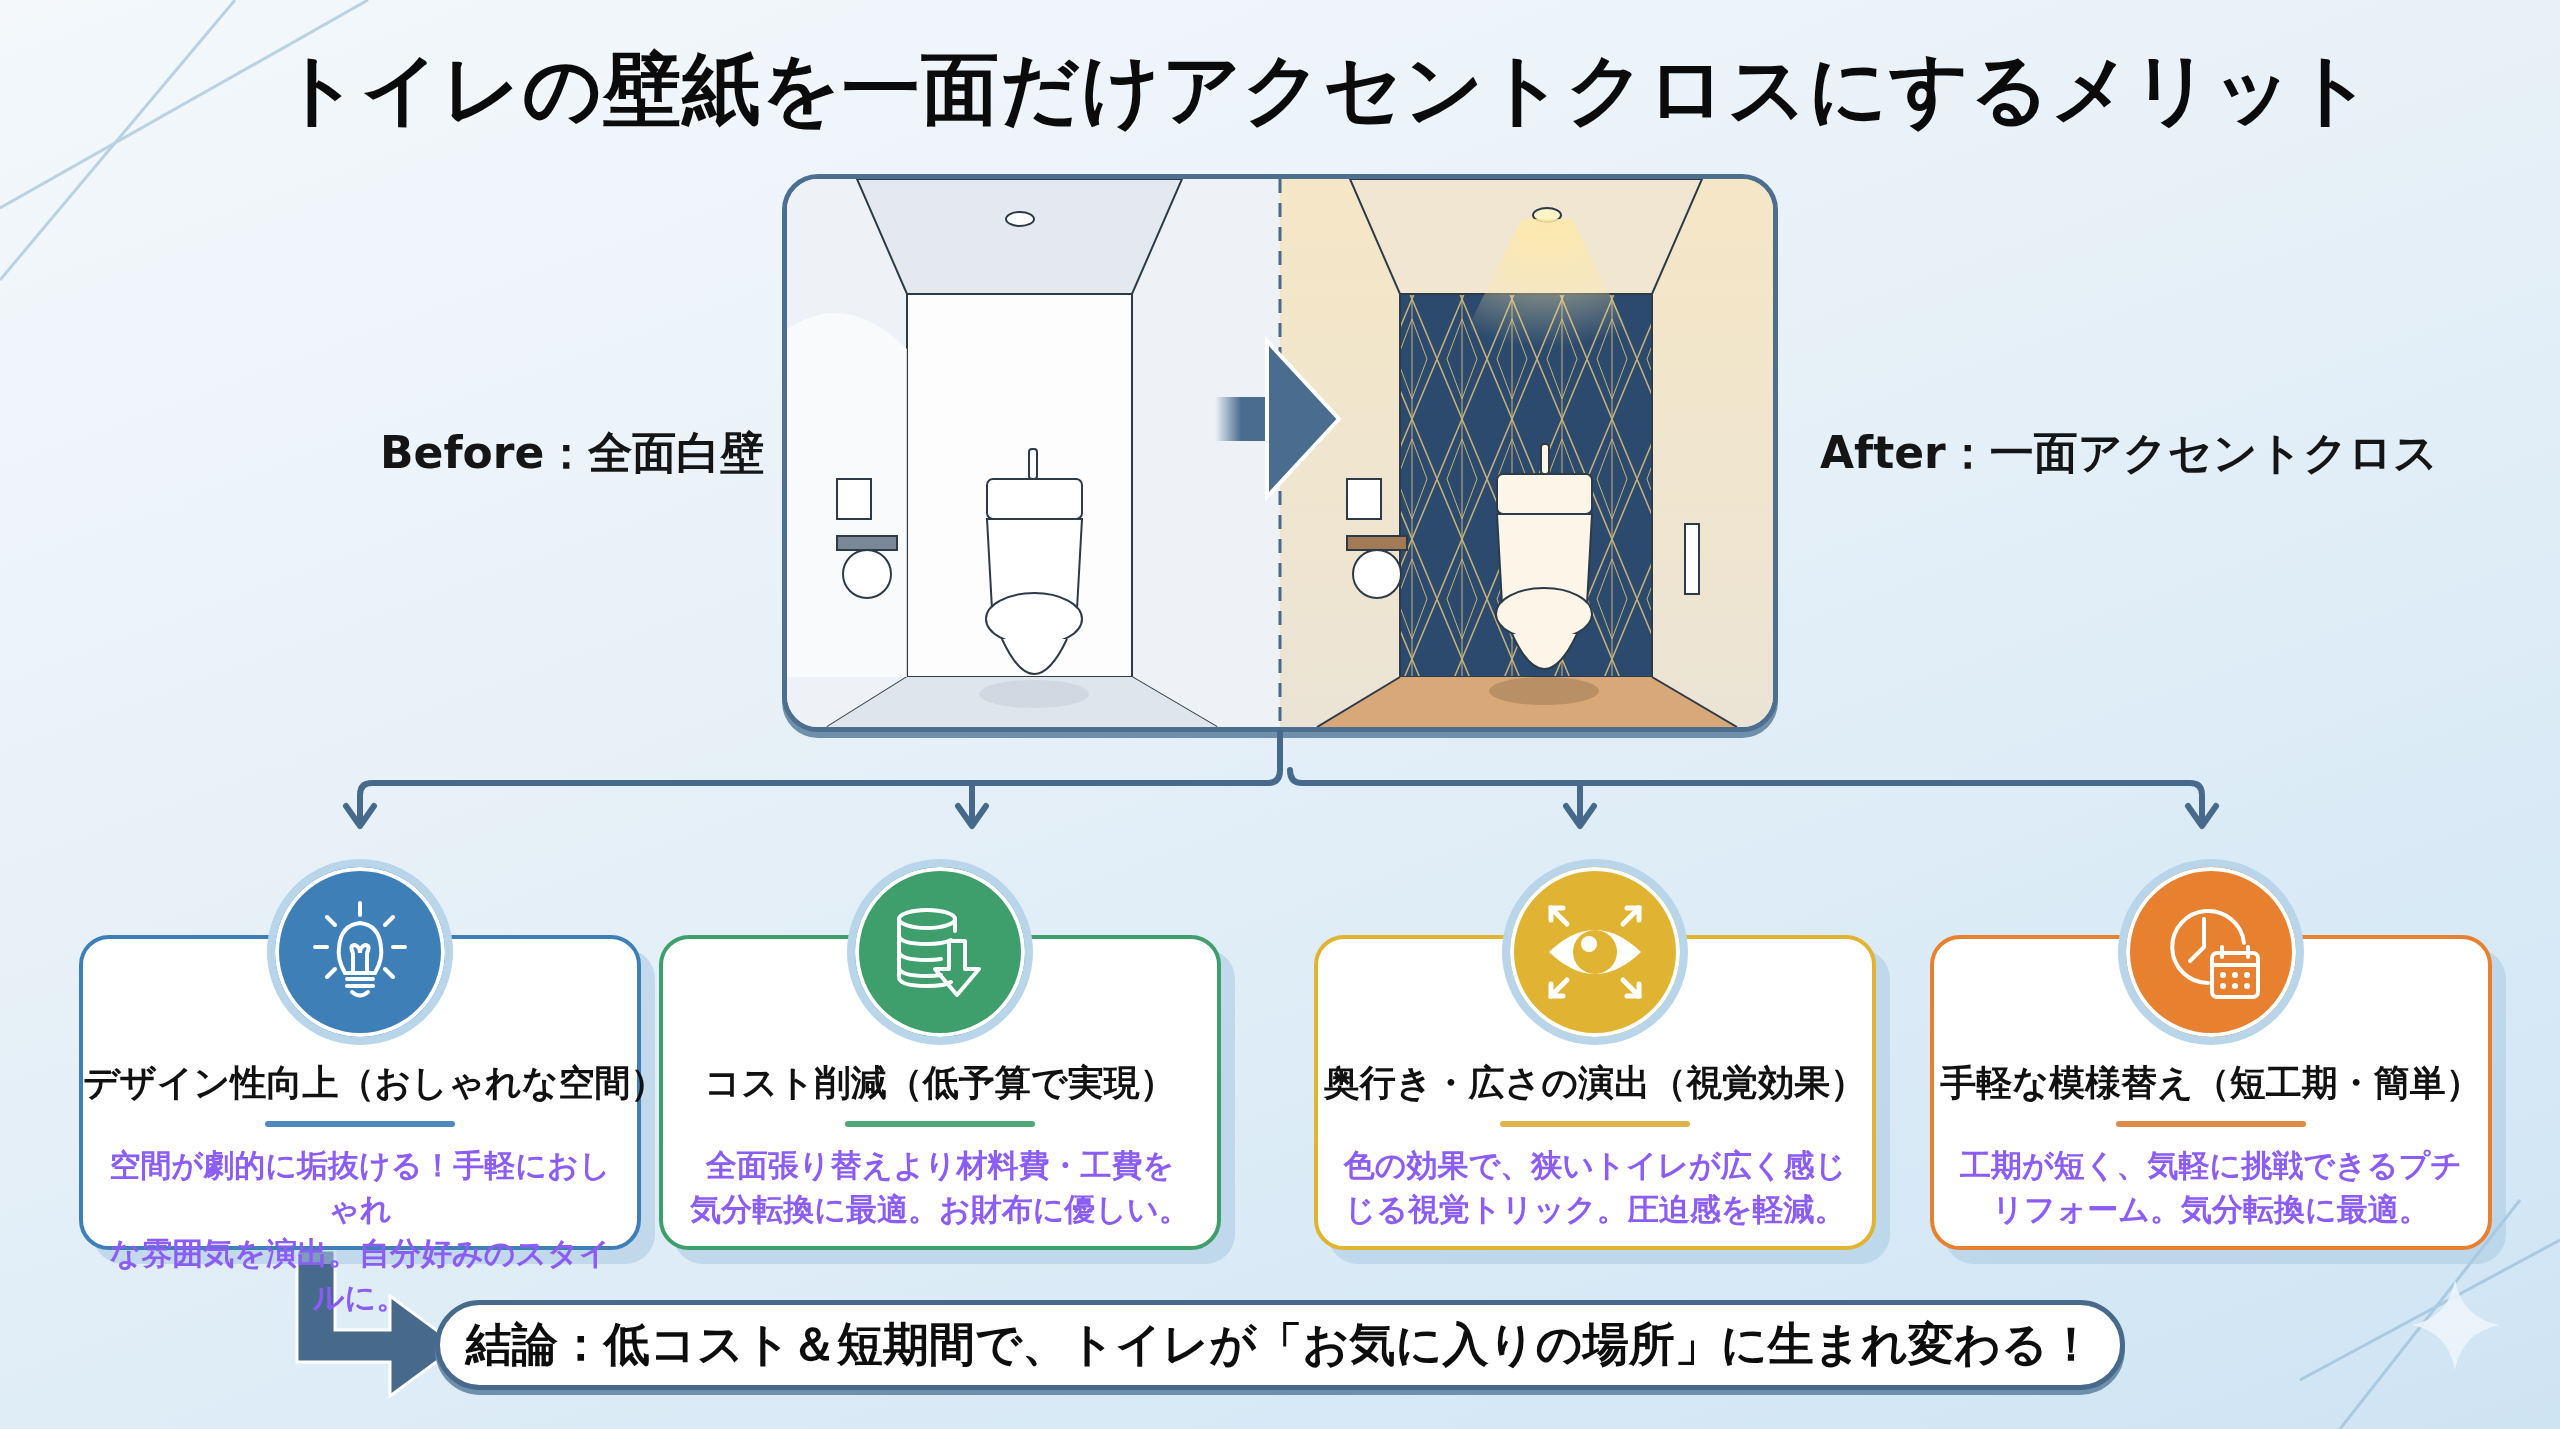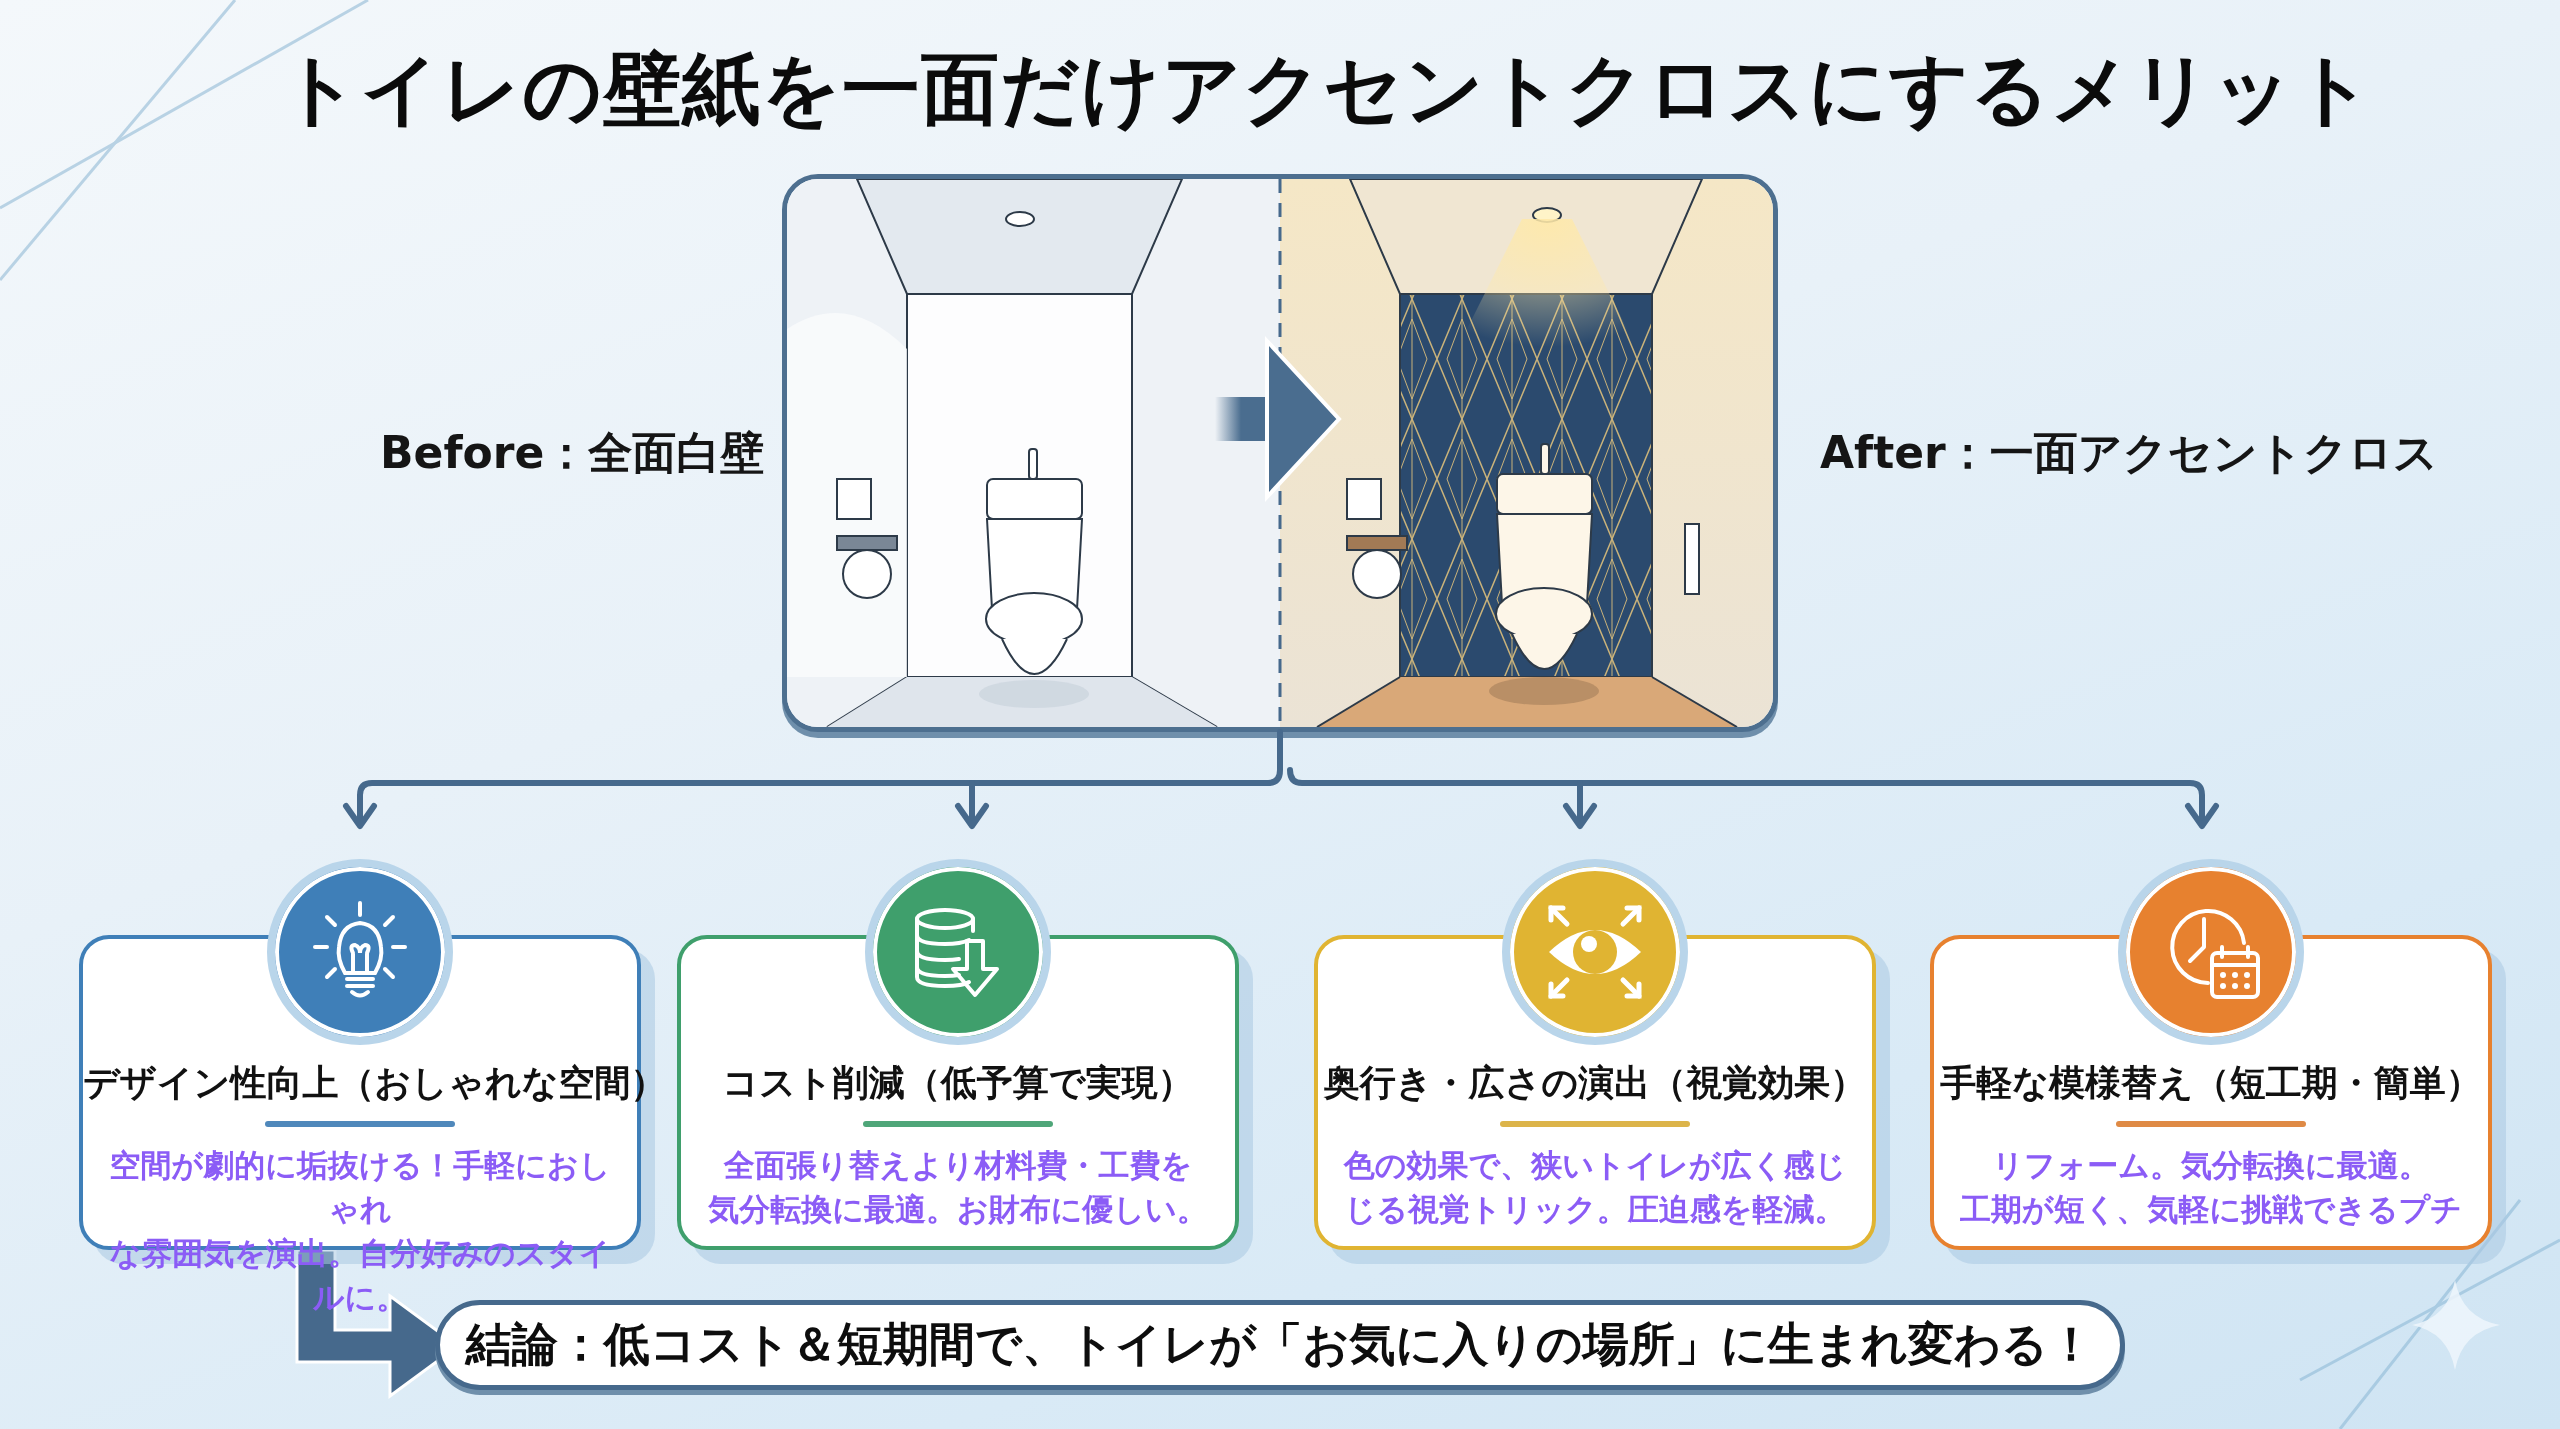--- a/index.html
+++ b/index.html
@@ -200,21 +200,21 @@
     </svg>
   </div>
   <div class="card-title">デザイン性向上（おしゃれな空間）</div>
   <div class="rule" style="background:#4f88bb;"></div>
   <div class="card-body">
     <div>空間が劇的に垢抜ける！手軽におしゃれ</div>
     <div>な雰囲気を演出。自分好みのスタイルに。</div>
   </div>
 </div>
 
-<div class="card" style="left:670px; border-color:#3f9f6c;">
+<div class="card" style="left:652px; border-color:#3f9f6c;">
   <div class="icon-circle" style="background:#3f9f6c;">
     <svg width="110" height="110" viewBox="0 0 110 110" fill="none" stroke="#fff" stroke-width="4" stroke-linecap="round" stroke-linejoin="round">
       <ellipse cx="42" cy="22" rx="28" ry="9"></ellipse>
       <path d="M14 22 L14 80 Q14 89 42 89 Q60 89 66 85"></path>
       <path d="M14 38 Q14 47 42 47 Q58 47 66 43"></path>
       <path d="M14 54 Q14 63 42 63 Q50 63 56 62"></path>
       <path d="M14 70 Q14 79 42 79 Q50 79 56 78"></path>
       <path d="M70 22 L70 34"></path>
       <path d="M64 44 L80 44 L80 72 L94 72 L72 98 L50 72 L64 72 Z"></path>
     </svg>
@@ -268,18 +268,18 @@
           <circle cx="91" cy="78" r="3"></circle>
         <circle cx="67" cy="89" r="3"></circle>
           <circle cx="79" cy="89" r="3"></circle>
           <circle cx="91" cy="89" r="3"></circle>
       </g>
     </svg>
   </div>
   <div class="card-title">手軽な模様替え（短工期・簡単）</div>
   <div class="rule" style="background:#df8a45;"></div>
   <div class="card-body">
+    <div>工期が短く、気軽に挑戦できるプチ</div>
     <div>リフォーム。気分転換に最適。</div>
-    <div>工期が短く、気軽に挑戦できるプチ</div>
   </div>
 </div>
 
 <div class="conclusion">結論：低コスト＆短期間で、トイレが「お気に入りの場所」に生まれ変わる！</div>
 
 </body></html>

